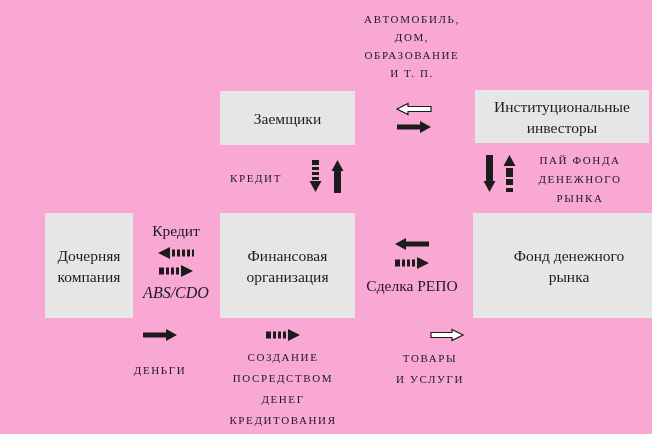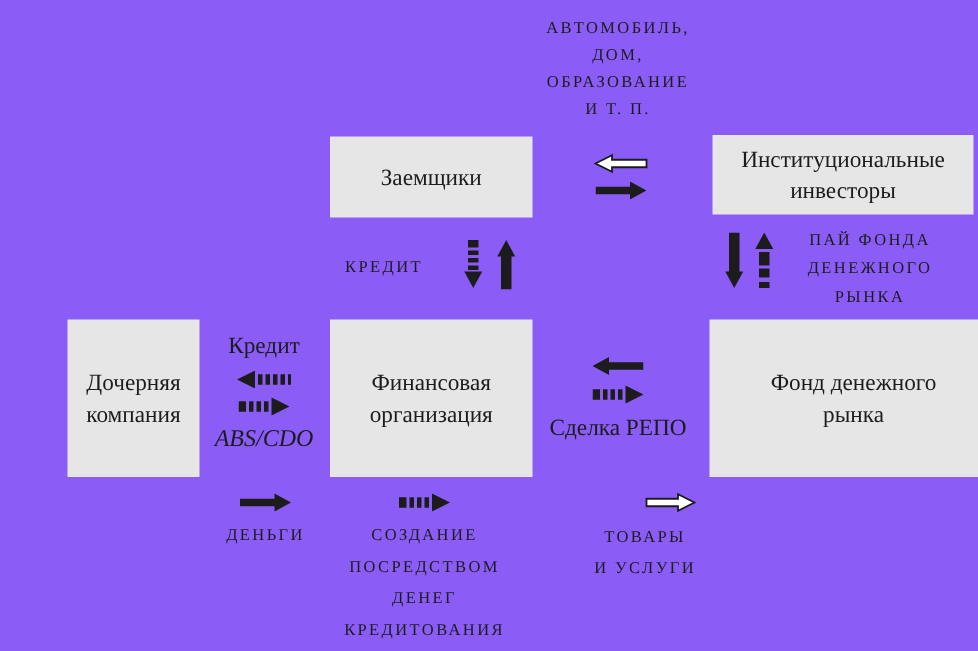--- a/index.html
+++ b/index.html
@@ -1,17 +1,17 @@
 <!DOCTYPE html>
 <html><head>
 <meta charset="utf-8">
 <style>
   html,body{margin:0;padding:0;background:#ffffff;}
   .canvas{
-    position:relative;width:652px;height:434px;background:#8b5cf6;
+    position:relative;width:652px;height:434px;background:#f9a8d4;
     font-family:"Liberation Serif","DejaVu Serif",serif;color:#1c1c1c;overflow:hidden;
   }
   .abs{position:absolute;}
   .center{text-align:center;}
   .caps{font-size:11px;letter-spacing:1.6px;line-height:19px;}
   .caps-tall{font-size:11px;letter-spacing:1.6px;line-height:21px;}
   .box{
     position:absolute;background:#e6e6e6;
     display:flex;flex-direction:column;align-items:center;justify-content:center;
     font-size:15.5px;line-height:21px;text-align:center;
@@ -132,21 +132,21 @@
     <svg width="34" height="12" viewBox="0 0 34 12">
       <rect x="0" y="2.5" width="5" height="7"></rect>
         <rect x="7" y="2.5" width="3" height="7"></rect>
       <rect x="12" y="2.5" width="3" height="7"></rect>
         <rect x="17" y="2.5" width="3" height="7"></rect>
       <polygon points="22,0 34,6 22,12"></polygon>
     </svg>
     <div class="serif15">Сделка РЕПО</div>
   </div>
 
-  <div class="col" style="left:135px;top:329px;width:84px;gap:7px;">
+  <div class="col" style="left:118px;top:329px;width:84px;gap:20px;">
     <svg width="34" height="12" viewBox="0 0 34 12">
       <rect x="0" y="3.5" width="24" height="5"></rect>
         <polygon points="23,0 34,6 23,12"></polygon>
     </svg>
     <div class="caps center">ДЕНЬГИ</div>
   </div>
 
   <div class="col" style="left:223px;top:329px;width:120px;gap:6px;">
     <svg width="34" height="12" viewBox="0 0 34 12">
       <rect x="0" y="2.5" width="5" height="7"></rect>

